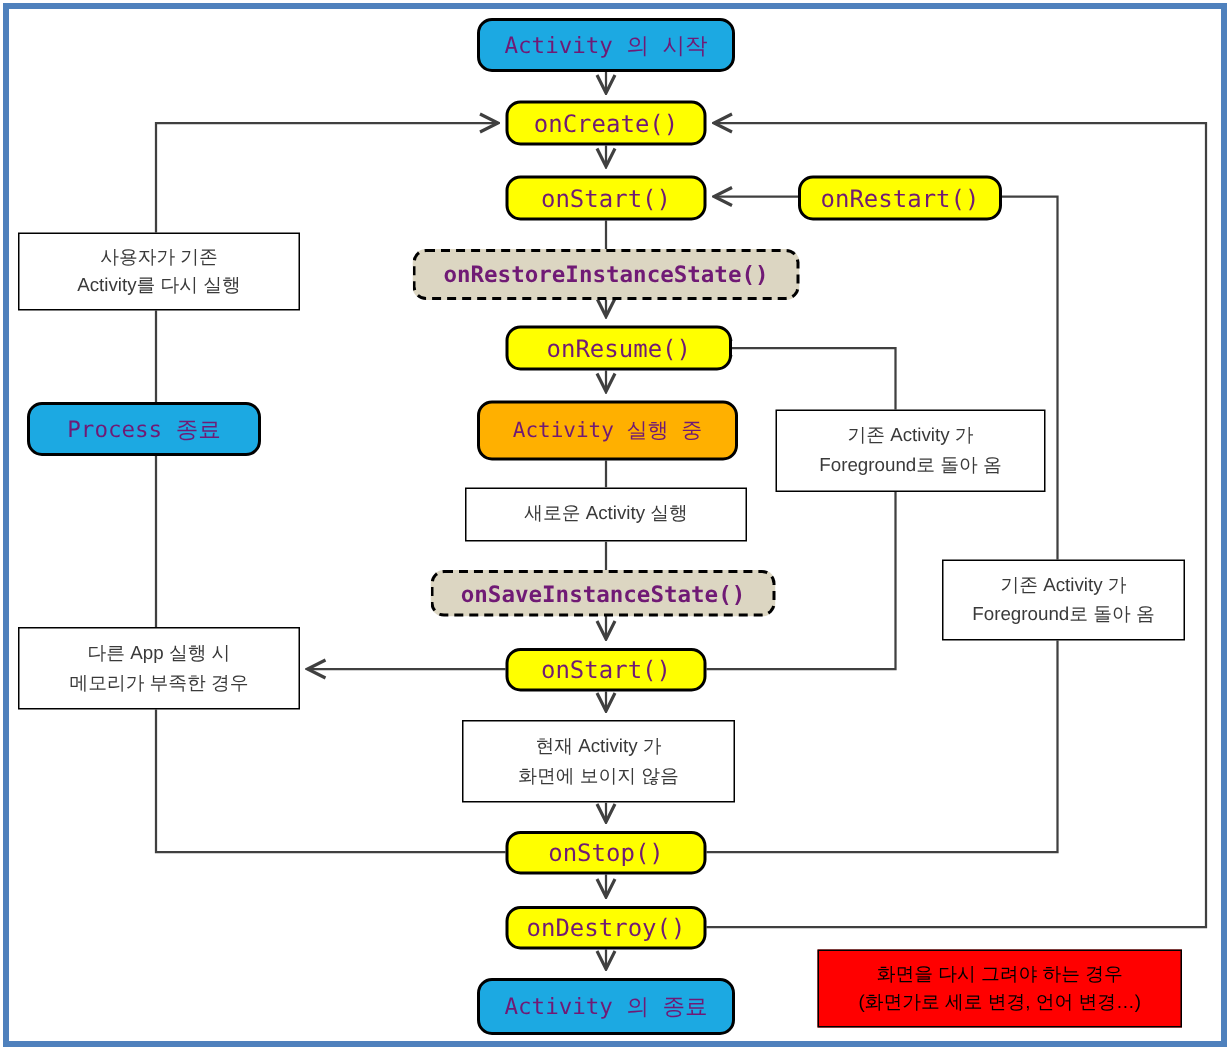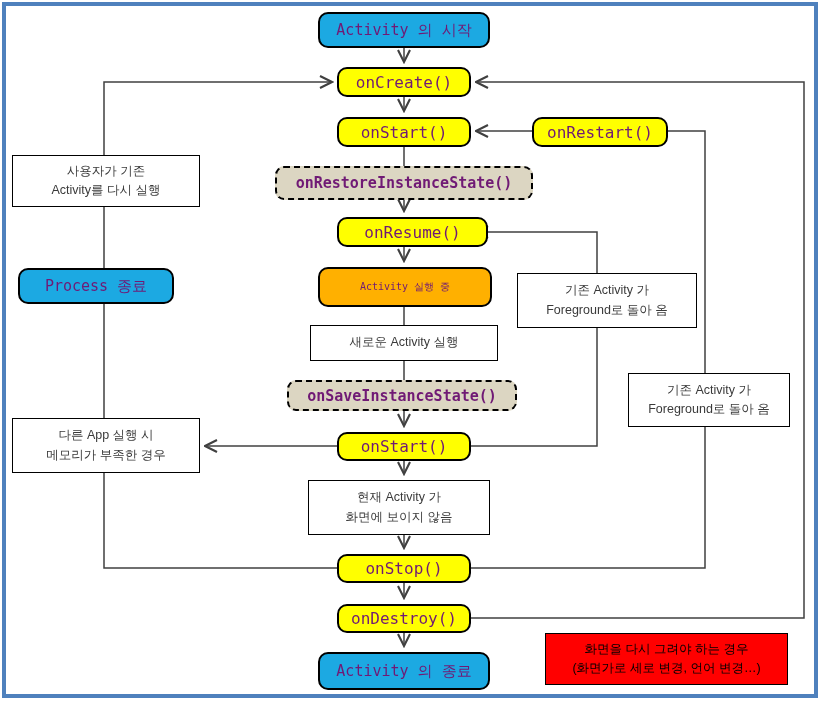--- a/index.html
+++ b/index.html
@@ -13,21 +13,21 @@
   }
   svg.wires { position:absolute; left:0; top:0; z-index:1; }
   .node {
     position:absolute; box-sizing:border-box; z-index:2;
     display:flex; align-items:center; justify-content:center;
     text-align:center; color:#701a75; white-space:pre-line;
   }
   .mono { font-family:"DejaVu Sans Mono", monospace; }
   .blue   { background:#1CA9E2; border:2px solid #000; border-radius:10px; font-size:15px; }
   .yellow { background:#FFFF00; border:2px solid #000; border-radius:10px; font-size:16px; }
-  .orange { background:#FFB000; border:2px solid #000; border-radius:10px; font-size:10px; }
+  .orange { background:#FFB000; border:2px solid #000; border-radius:10px; font-size:14px; }
   .dashed { background:#DCD6C2; border:2px dashed #000; border-radius:9px; font-size:15px;font-weight:bold; }
   .white  { background:#ffffff; border:1px solid #000; font-size:12.5px; color:#3a3a3a; line-height:1.55;text-align:center; }
   .red    { background:#FF0000; border:1px solid #000; font-size:12.5px; color:#000; line-height:1.55; }
 </style>
 </head>
 <body>
 
 <svg class="wires" width="821" height="701" viewBox="0 0 821 701">
   <defs>
     <marker id="arr" viewBox="0 0 10 10" refX="9" refY="5" markerWidth="10" markerHeight="10" orient="auto-start-reverse">

